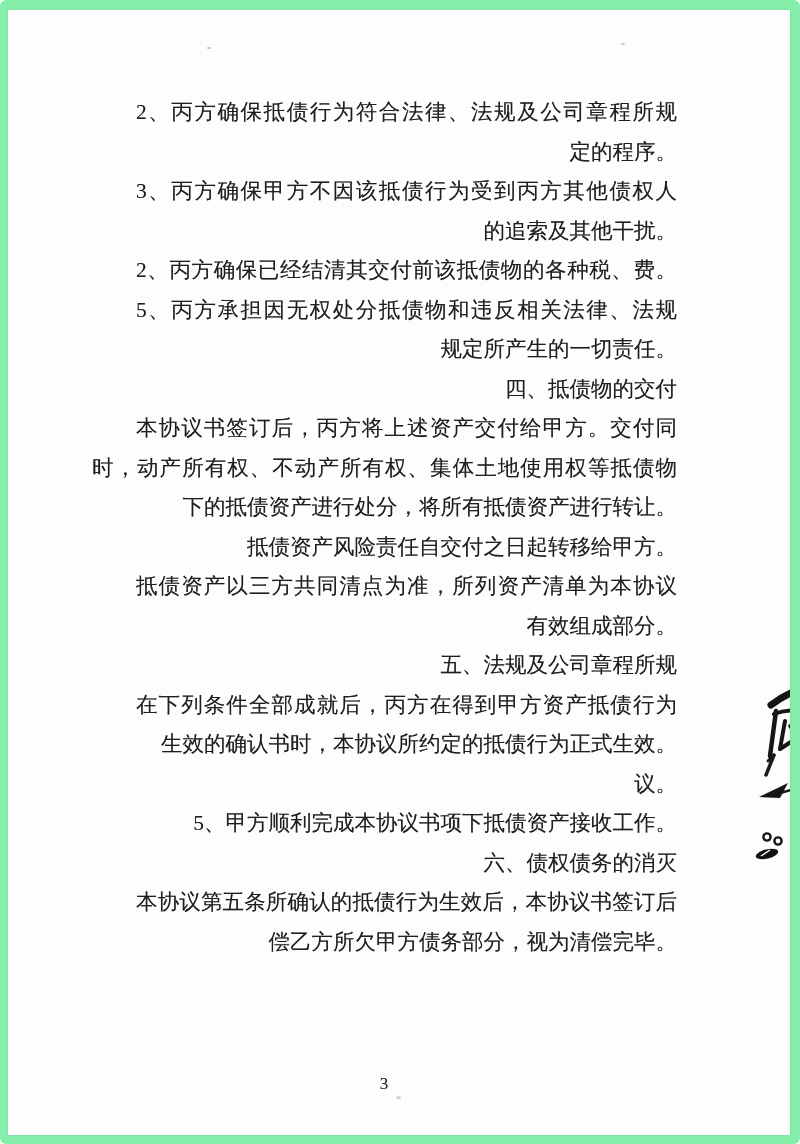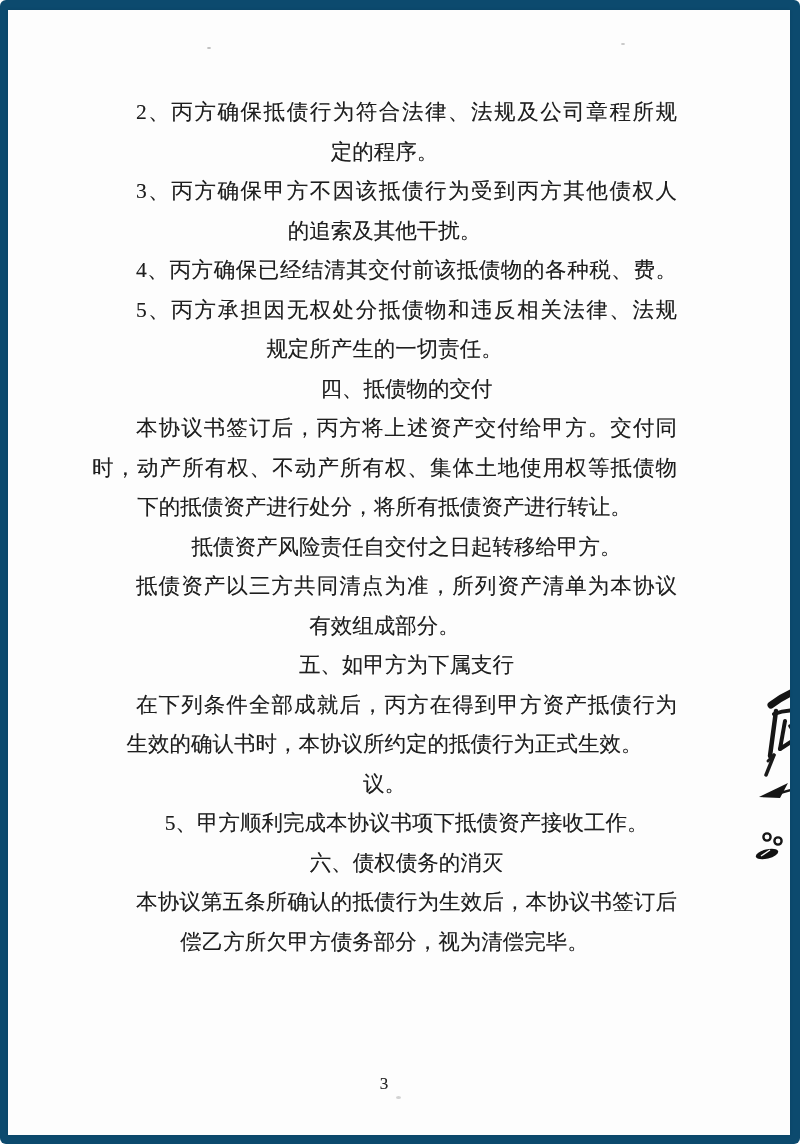--- a/index.html
+++ b/index.html
@@ -7,21 +7,21 @@
     padding: 0;
     width: 800px;
     height: 1144px;
     background: #ffffff;
     font-family: "Liberation Serif", serif;
   }
   .scan-frame {
     position: absolute;
     left: 0; top: 0;
     width: 800px; height: 1144px;
-    background: #0c4a6e;
+    background: #86efac;
     border-radius: 6px;
     overflow: hidden;
   }
   .page {
     position: absolute;
     left: 8px; top: 10px;
     width: 782px; height: 1125px;
     background: #fdfdfd;
     overflow: hidden;
     box-shadow: 0 0 3px rgba(0,0,0,0.10);
@@ -30,21 +30,21 @@
     position: absolute;
     left: 84px; top: 83px;
     width: 585px;
     font-size: 21.5px;
     color: #1e1e1e;
     text-shadow: 0 0 0.6px rgba(40,40,40,0.45);
   }
   .line {
     height: 39.5px;
     line-height: 39.5px;
-    text-align: center;
+    text-align: right;
     white-space: normal;
   }
   .line.indent { text-indent: 44px; }
   .line.fill {
     text-align: justify;
     text-align-last: justify;
   }
   .page-number {
     position: absolute;
     left: 364px; top: 1064px;
@@ -71,31 +71,31 @@
 <body>
 
 <div class="scan-frame">
   <div class="page">
 
     <div class="text-block" id="text-block">
         <div class="line indent fill">2、丙方确保抵债行为符合法律、法规及公司章程所规</div>
         <div class="line">定的程序。</div>
         <div class="line indent fill">3、丙方确保甲方不因该抵债行为受到丙方其他债权人</div>
         <div class="line">的追索及其他干扰。</div>
-        <div class="line indent fill">4、丙方确保已经结清其交付前该抵债物的各种税、费。</div>
+        <div class="line indent fill">2、丙方确保已经结清其交付前该抵债物的各种税、费。</div>
         <div class="line indent fill">5、丙方承担因无权处分抵债物和违反相关法律、法规</div>
         <div class="line">规定所产生的一切责任。</div>
         <div class="line indent">四、抵债物的交付</div>
         <div class="line indent fill">本协议书签订后，丙方将上述资产交付给甲方。交付同</div>
         <div class="line fill">时，动产所有权、不动产所有权、集体土地使用权等抵债物</div>
         <div class="line">下的抵债资产进行处分，将所有抵债资产进行转让。</div>
         <div class="line indent">抵债资产风险责任自交付之日起转移给甲方。</div>
         <div class="line indent fill">抵债资产以三方共同清点为准，所列资产清单为本协议</div>
         <div class="line">有效组成部分。</div>
-        <div class="line indent">五、如甲方为下属支行</div>
+        <div class="line indent">五、法规及公司章程所规</div>
         <div class="line indent fill">在下列条件全部成就后，丙方在得到甲方资产抵债行为</div>
         <div class="line">生效的确认书时，本协议所约定的抵债行为正式生效。</div>
         <div class="line">议。</div>
         <div class="line indent">5、甲方顺利完成本协议书项下抵债资产接收工作。</div>
         <div class="line indent">六、债权债务的消灭</div>
         <div class="line indent fill">本协议第五条所确认的抵债行为生效后，本协议书签订后</div>
         <div class="line">偿乙方所欠甲方债务部分，视为清偿完毕。</div>
       </div>
 
     <div class="page-number">3</div>

